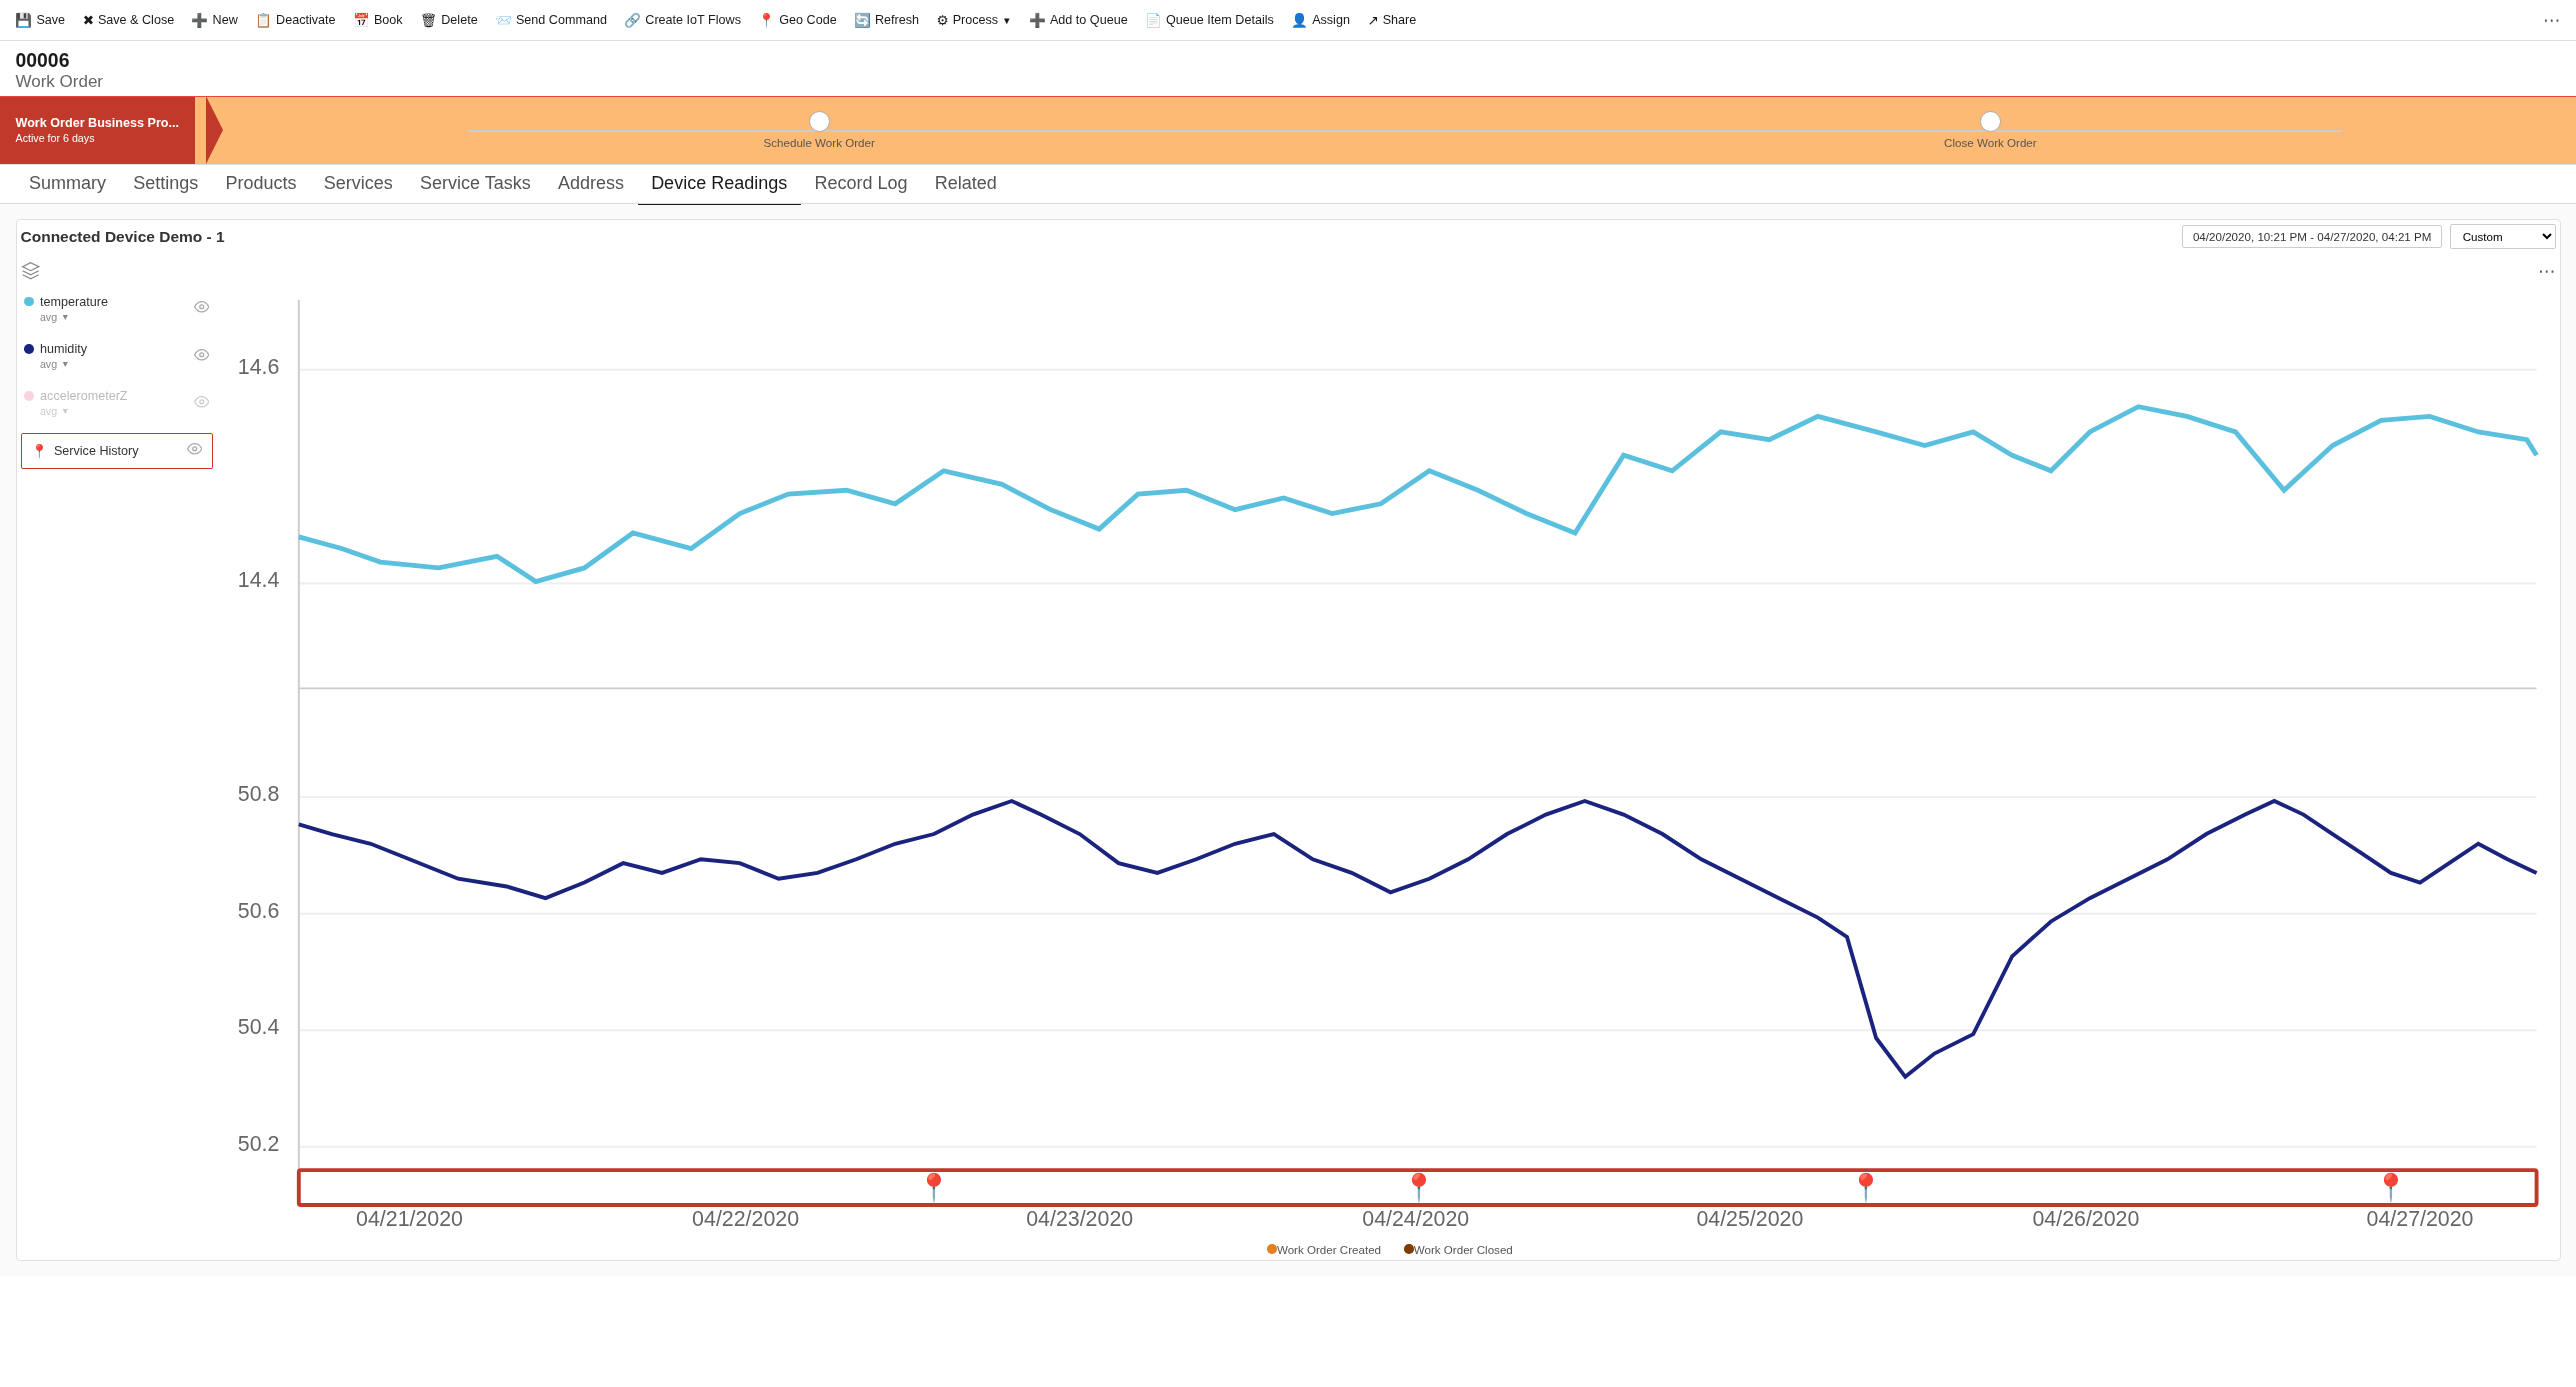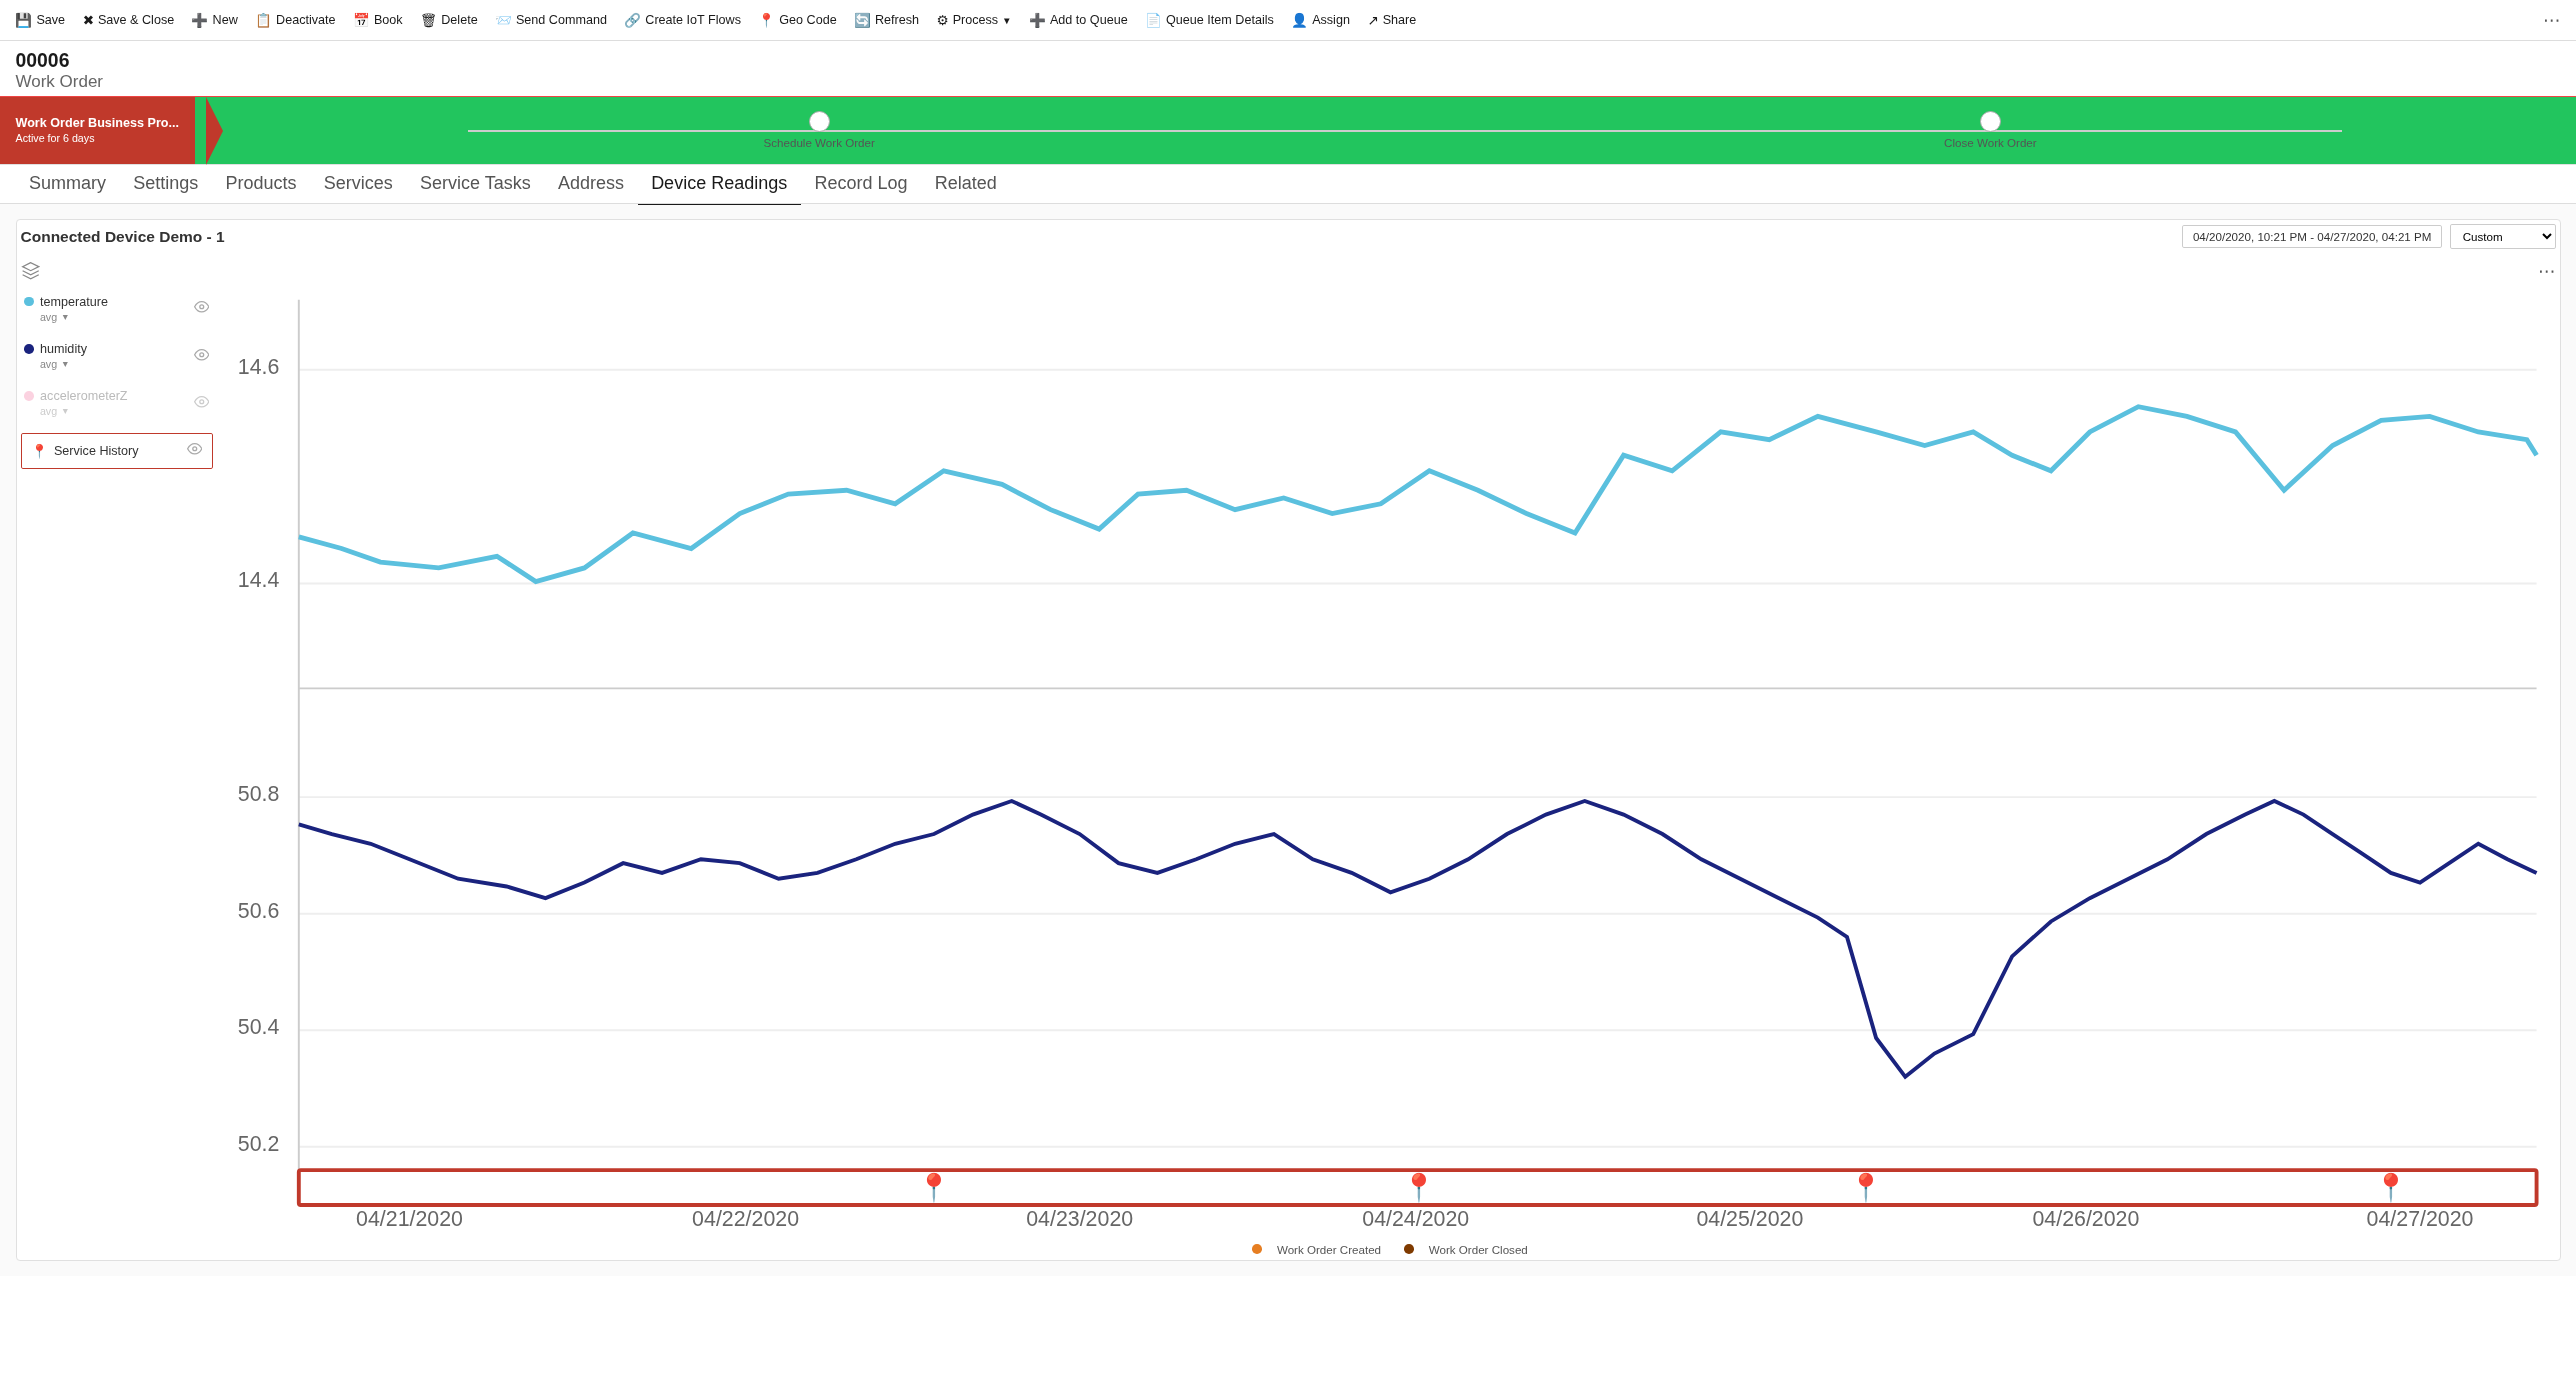--- a/index.html
+++ b/index.html
@@ -35,21 +35,22 @@
     .record-header {
       padding: 7.8px 15.5px 3.9px;
       border-bottom: 1px solid #ef4444;
     }
     .record-id { font-size: 19.4px; font-weight: 600; color: #1a1a1a; }
     .record-type { font-size: 17px; color: #666; }
 
     
     .stage-bar {
       display: flex;
-      background: #22c55e;
+      align-items: center;
+      background: #fdba74;
       border-bottom: 1px solid #e0e0e0;
       height: 68px;
       gap: 11px;
     }
     .stage-active-label {
       background: #c0392b;
       color: #fff;
       padding: 7.8px 15.5px;
       font-size: 12.6px;
       height: 100%;
@@ -216,21 +217,21 @@
 
     
     .chart-bottom-legend {
       display: flex;
       justify-content: center;
       gap: 23px;
       margin-top: 7.8px;
       font-size: 11.6px;
       color: #555;
     }
-    .bottom-legend-item { display: flex; align-items: center; gap: 15px; }
+    .bottom-legend-item { display: flex; align-items: center; gap: 0; }
     .bottom-dot { width: 9.7px; height: 9.7px; border-radius: 50%; }
 
     .toolbar-dots { font-size: 17.4px; color: #555; cursor: pointer; }
   </style>
 </head>
 <body>
 
 <div class="toolbar">
   <button class="toolbar-btn">
     <span class="icon">💾</span>

